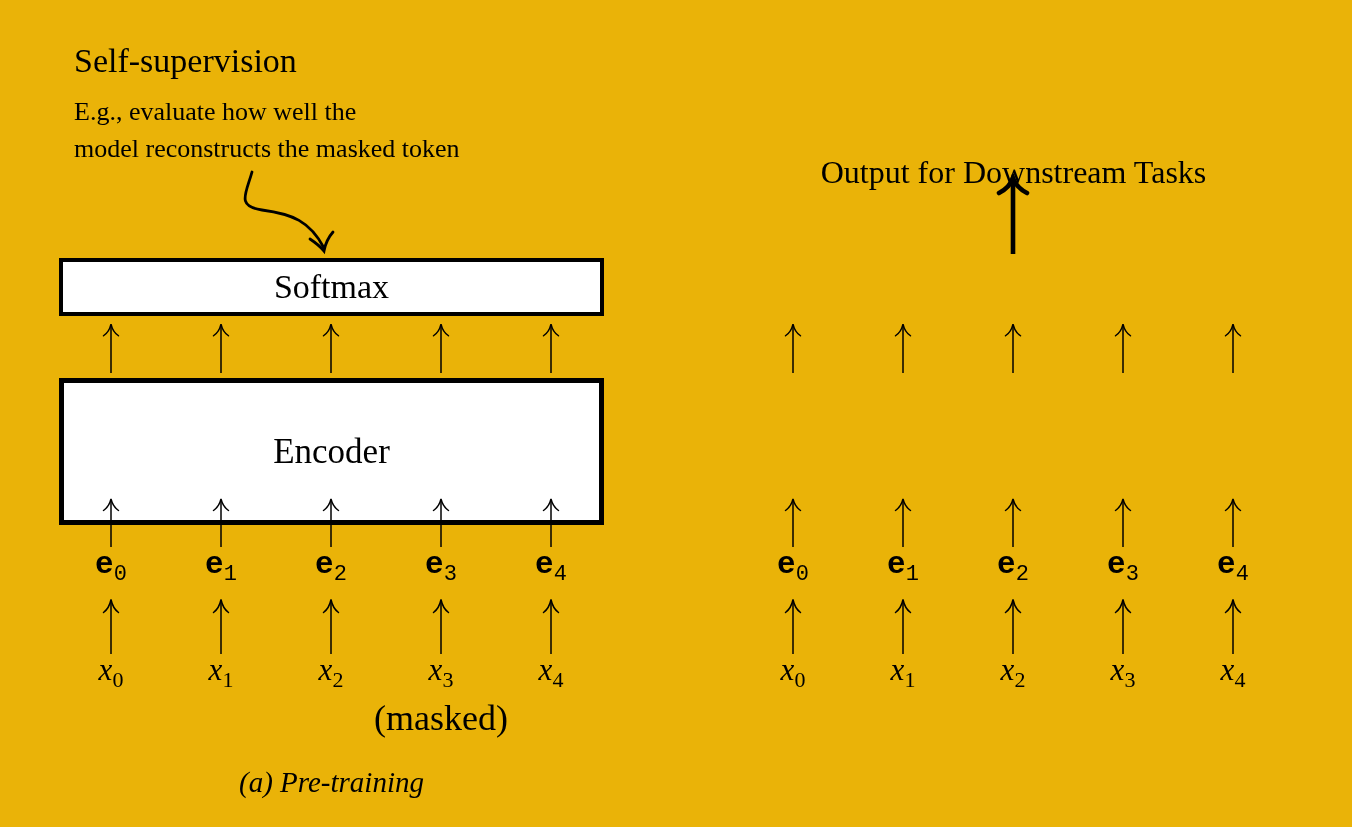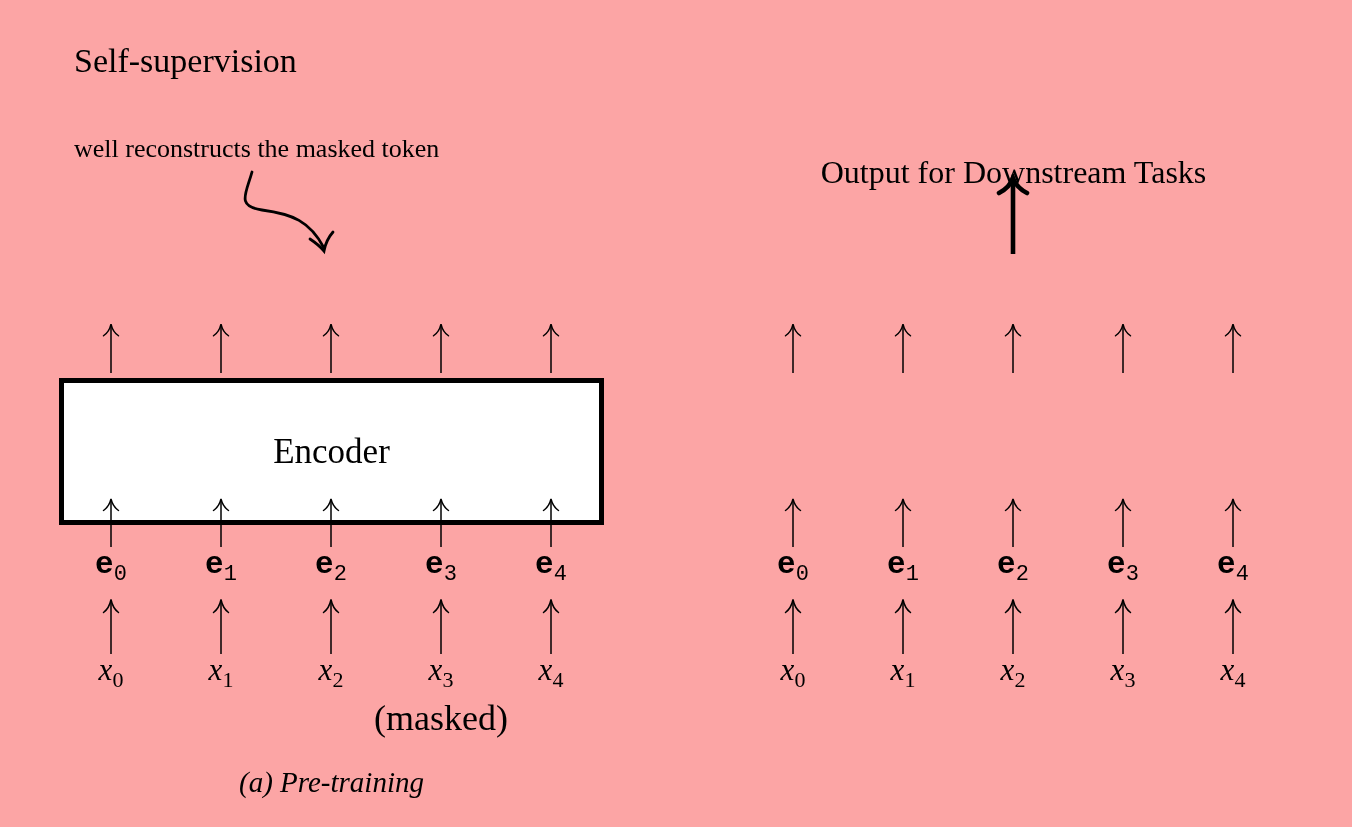--- a/index.html
+++ b/index.html
@@ -1,17 +1,17 @@
 <!DOCTYPE html>
 <html><head>
 <meta charset="utf-8">
 <style>
   html,body{margin:0;padding:0;background:#ffffff;}
   #stage{
-    position:relative;width:1352px;height:827px;background:#fca5a5;
+    position:relative;width:1352px;height:827px;background:#eab308;
     font-family:"Liberation Serif", serif;color:#000;overflow:hidden;
   }
   .panel{position:absolute;top:0;height:827px;width:545px;}
   #panel-a{left:59px;}
   #panel-b{left:741px;}
 
   
   .box{
     position:absolute;left:0;width:545px;box-sizing:border-box;
     border:4px solid #000;background:#fff;
@@ -51,27 +51,31 @@
   .thick-arrow{position:absolute;left:254px;top:174px;}
 </style>
 </head>
 <body>
 
 <div id="stage">
 
   <div class="panel" id="panel-a">
 
     <div class="annotation-title">Self-supervision</div>
-    <div class="annotation-line2">well reconstructs the masked token</div>
+    <div class="annotation-line1">E.g., evaluate how well the</div>
+    <div class="annotation-line2">model reconstructs the masked token</div>
 
     <svg class="curved-arrow" width="110" height="92" viewBox="0 0 110 92">
       <path d="M17 4 C11 26 1 38 27 42 C57 46 75 53 89 80" fill="none" stroke="#000" stroke-width="2.8" stroke-linecap="round"></path>
       <path d="M75 71 Q84 77 89 83 Q91 72 98 64" fill="none" stroke="#000" stroke-width="2.8" stroke-linecap="round"></path>
     </svg>
 
+    <div class="box top-box">
+      <span>Softmax</span>
+    </div>
 
     <div class="arrow-row row-a">
         <svg class="thin-arrow" style="left:40px" viewBox="0 0 24 60" preserveAspectRatio="none">
           <path d="M12 59 L12 7" fill="none" stroke="#000" stroke-width="1.5"></path>
           <path d="M4.5 17.5 C8.5 14.5 10.7 11 12 4.5 C13.3 11 15.5 14.5 19.5 17.5" fill="none" stroke="#000" stroke-width="1.5" stroke-linecap="round"></path>
         </svg>
         <svg class="thin-arrow" style="left:150px" viewBox="0 0 24 60" preserveAspectRatio="none">
           <path d="M12 59 L12 7" fill="none" stroke="#000" stroke-width="1.5"></path>
           <path d="M4.5 17.5 C8.5 14.5 10.7 11 12 4.5 C13.3 11 15.5 14.5 19.5 17.5" fill="none" stroke="#000" stroke-width="1.5" stroke-linecap="round"></path>
         </svg>

